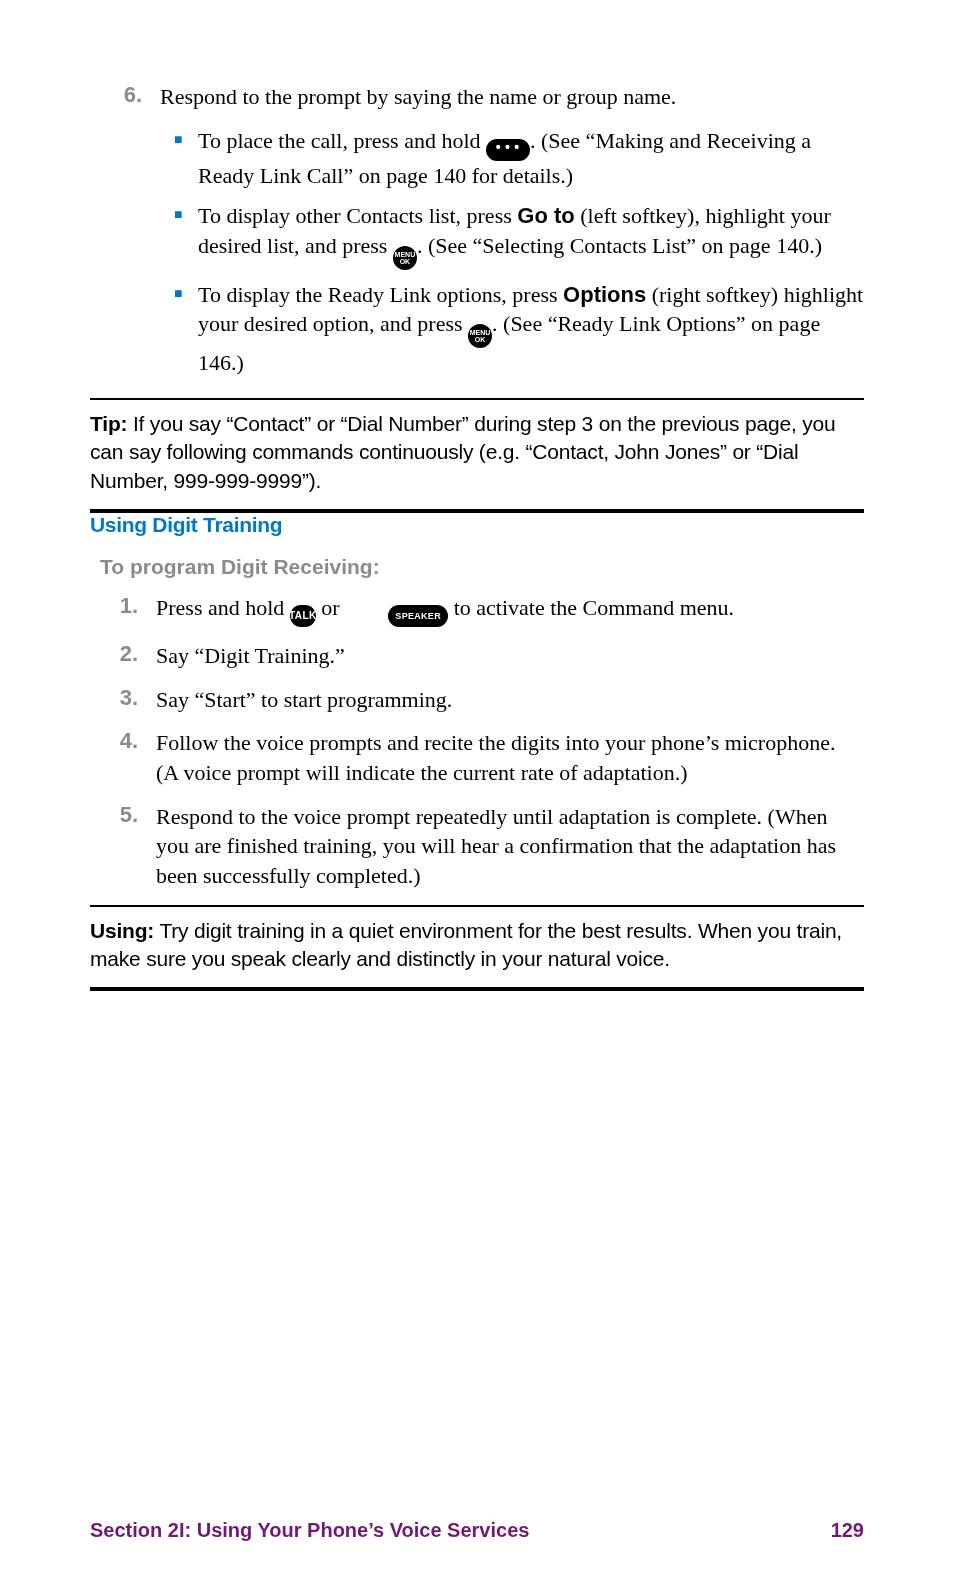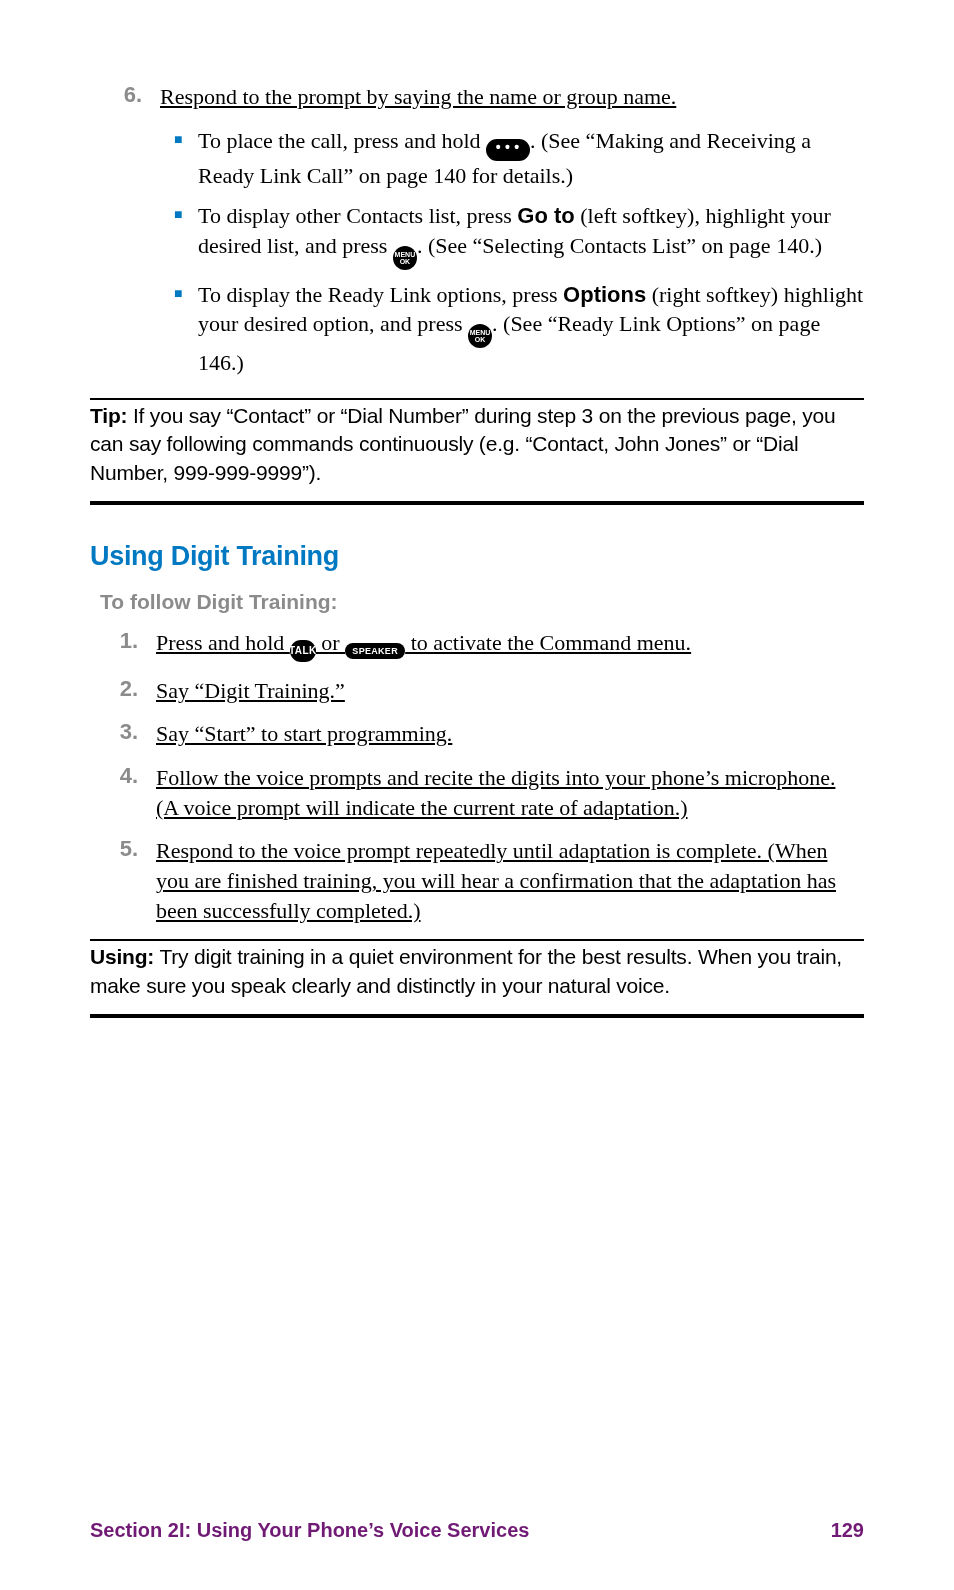--- a/index.html
+++ b/index.html
@@ -1,35 +1,35 @@
 <!DOCTYPE html>
 <html><head>
 <meta charset="utf-8">
 <style>
   * { box-sizing: border-box; margin: 0; padding: 0; }
   html, body { width: 954px; height: 1590px; background: #fff; font-family: Georgia, "Times New Roman", serif; color: #000; }
   .page { position: relative; width: 954px; height: 1590px; padding: 82px 90px 0 90px; }
   .list-num { font-family: "Helvetica Neue", Helvetica, Arial, sans-serif; font-weight: 700; color: #8b8b8b; font-size: 22px; }
   .ol-item { display: flex; margin-bottom: 14px; }
   .ol-item .num { width: 60px; text-align: right; padding-right: 18px; flex-shrink: 0; }
-  .ol-item .body { flex: 1; font-size: 22px; line-height: 1.35; text-decoration: underline; }
+  .ol-item .body { flex: 1; font-size: 22px; line-height: 1.35; }
   .bullet-item { display: flex; margin-top: 10px; margin-bottom: 8px; padding-left: 84px; }
   .bullet-item .sq { width: 24px; flex-shrink: 0; color: #0079c2; font-size: 14px; line-height: 28px; }
   .bullet-item .btxt { flex: 1; font-size: 22px; line-height: 1.35; }
-  .tip-box { border-top: 2px solid #000; border-bottom: 4px solid #000; padding: 2px 0 14px 0; margin-top: 20px; font-size: 21px; line-height: 1.35; }
+  .tip-box { border-top: 2px solid #000; border-bottom: 4px solid #000; padding: 10px 0 14px 0; margin-top: 20px; font-size: 21px; line-height: 1.35; }
   .tip-label { font-family: "Helvetica Neue", Helvetica, Arial, sans-serif; font-weight: 700; }
   .tip-box .tip-body { font-family: "Helvetica Neue", Helvetica, Arial, sans-serif; font-size: 21px; letter-spacing: -0.2px; }
-  .section-h { font-family: "Helvetica Neue", Helvetica, Arial, sans-serif; font-weight: 800; color: #0079c2; font-size: 27px; margin-top: 36px; margin-bottom: 18px; letter-spacing: -0.3px; }
+  .section-h { font-family: "Helvetica Neue", Helvetica, Arial, sans-serif; font-weight: 800; color: #0079c2; font-size: 21px; margin-bottom: 18px; letter-spacing: -0.3px; }
   .para { font-size: 22px; line-height: 1.35; margin-bottom: 16px; padding-left: 10px; padding-right: 4px; }
   .subhead { font-family: "Helvetica Neue", Helvetica, Arial, sans-serif; font-weight: 700; color: #8b8b8b; font-size: 21px; margin-bottom: 14px; padding-left: 10px; }
   .key { display: inline-flex; align-items: center; justify-content: center; background: #000; color: #fff; border-radius: 999px; font-family: Arial, sans-serif; font-weight: 700; vertical-align: -4px; }
   .key-dots { width: 44px; height: 22px; font-size: 14px; letter-spacing: 1px; padding-bottom: 6px; }
   .key-menu { width: 24px; height: 24px; font-size: 7px; line-height: 7px; text-align: center; flex-direction: column; }
   .key-talk { width: 26px; height: 22px; font-size: 10px; letter-spacing: 0.5px; }
-  .key-speaker { width: 60px; height: 16px; font-size: 9px; letter-spacing: 0.3px; }
+  .key-speaker { width: 60px; height: 22px; font-size: 9px; letter-spacing: 0.3px; margin-left: 43px; }
   .bold-inline { font-family: "Helvetica Neue", Helvetica, Arial, sans-serif; font-weight: 800; }
   .footer { position: absolute; bottom: 48px; left: 90px; right: 90px; display: flex; justify-content: space-between; font-family: "Helvetica Neue", Helvetica, Arial, sans-serif; font-weight: 700; color: #701a75; font-size: 20px; }
   .steps .ol-item .num { width: 56px; }
   .steps .ol-item .body { padding-right: 6px; }
 </style>
 </head>
 <body>
 
 <div class="page">
 
@@ -67,21 +67,21 @@
 
   <div class="tip-box">
     <span class="tip-body"><span class="tip-label">Tip:</span><span> If you say “Contact” or “Dial Number” during step 3 on the previous page, you can say following commands continuously (e.g. “Contact, John Jones” or “Dial Number, 999-999-9999”).</span></span>
   </div>
 
 
 
   <div class="section-h">Using Digit Training</div>
 
 
-  <div class="subhead">To follow Digit Training:</div>
+  <div class="subhead">To program Digit Receiving:</div>
 
   <div class="steps" style="padding-left:10px;">
     <div class="ol-item">
       <div class="num list-num">1.</div>
       <div class="body">
         <span>Press and hold </span><span class="key key-talk">TALK</span><span> or </span><span class="key key-speaker">SPEAKER</span><span> to activate the Command menu.</span>
       </div>
     </div>
     <div class="ol-item">
       <div class="num list-num">2.</div>

